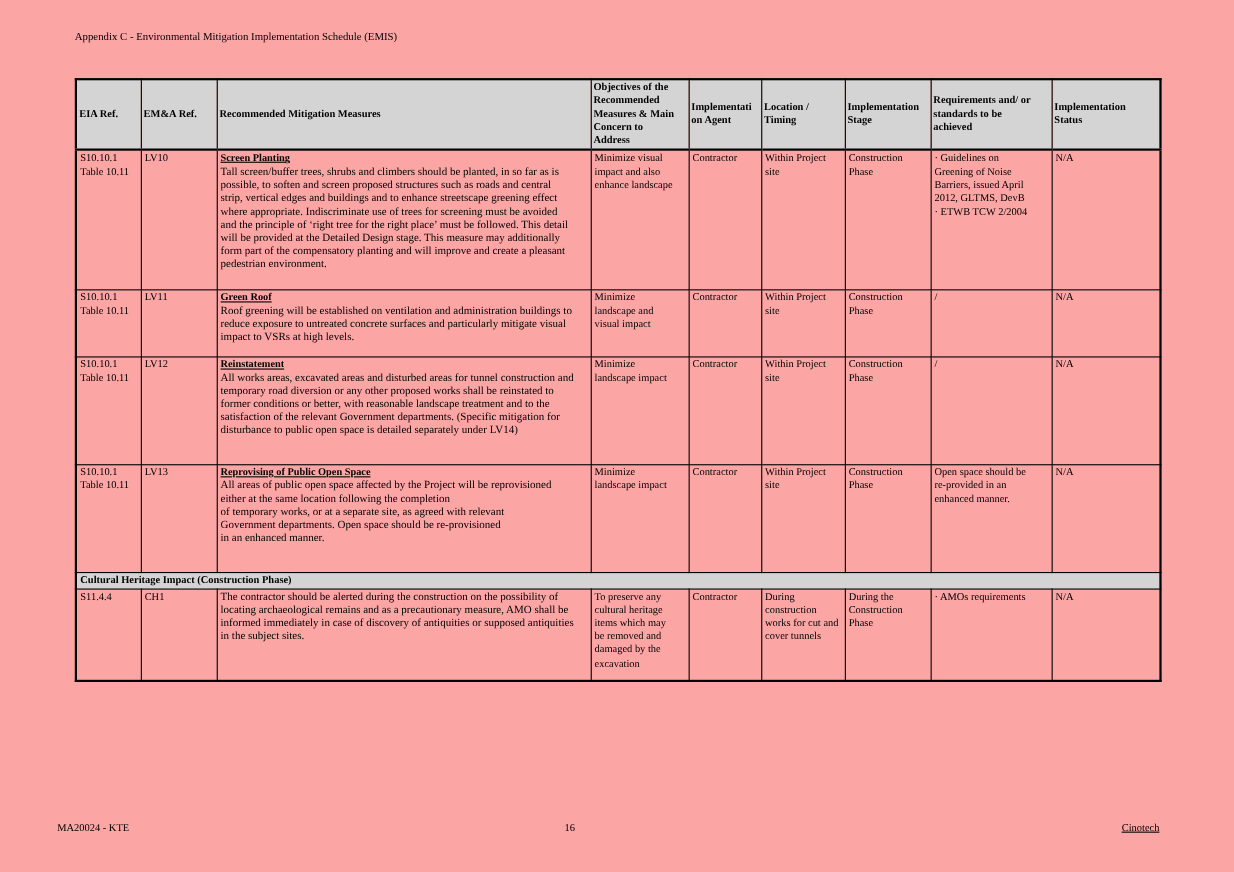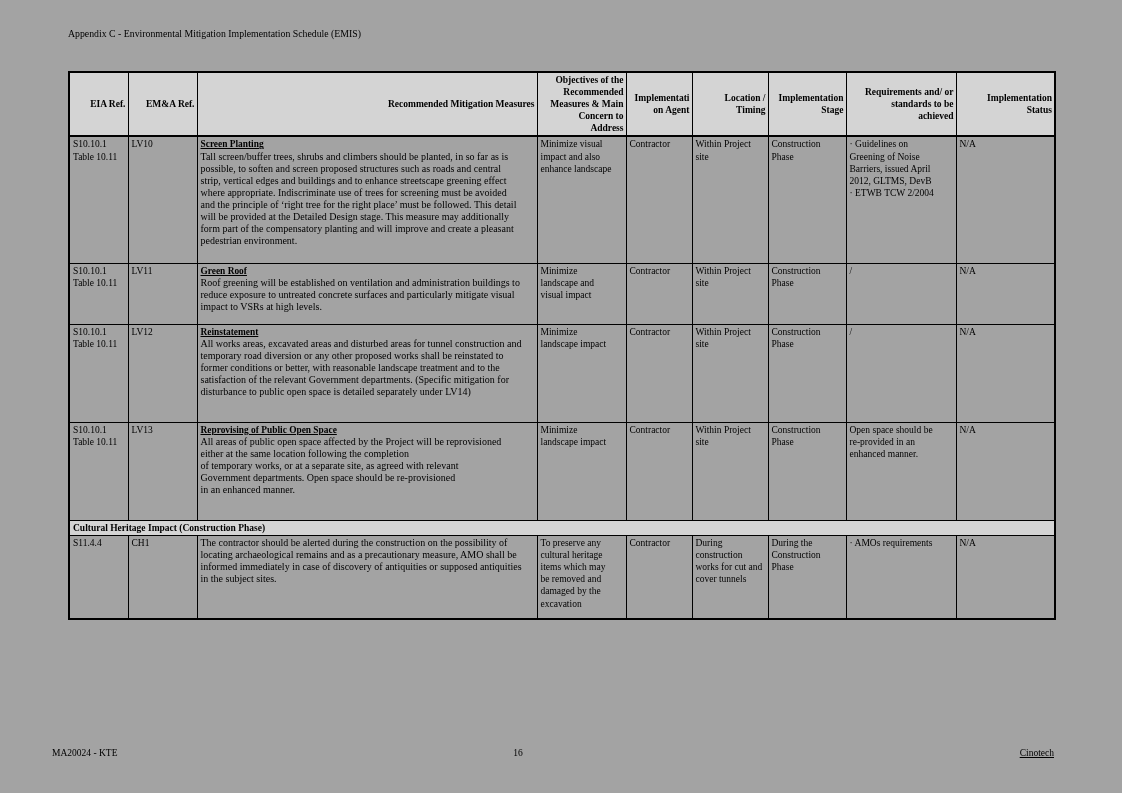--- a/index.html
+++ b/index.html
@@ -1,20 +1,20 @@
 <!DOCTYPE html>
 <html><head>
 <meta charset="utf-8">
 <style>
   html, body { margin: 0; padding: 0; background: #ffffff; }
   .page {
     position: relative;
     width: 1122px;
     height: 793px;
-    background: #a3a3a3;
+    background: #fca5a5;
     font-family: "Liberation Serif", serif;
     color: #000;
     overflow: hidden;
   }
   .doc-header {
     position: absolute;
     left: 68px;
     top: 28px;
     font-size: 9.8px;
     line-height: 12px;
@@ -34,21 +34,21 @@
     vertical-align: top;
     padding: 1px 3px;
     font-size: 9.5px;
     line-height: 12.1px;
     overflow: hidden;
   }
   table.emis thead th {
     background: #d4d4d4;
     vertical-align: middle;
     font-weight: bold;
-    text-align: right;
+    text-align: left;
     white-space: pre-line;
     padding: 1px 2px;
     border-bottom: 2px solid #000;
   }
   tr.h-head { height: 64px; }
   tr.h-r1 { height: 127px; }
   tr.h-r2 { height: 61px; }
   tr.h-r3 { height: 98px; }
   tr.h-r4 { height: 98px; }
   tr.h-sec { height: 14px; }

